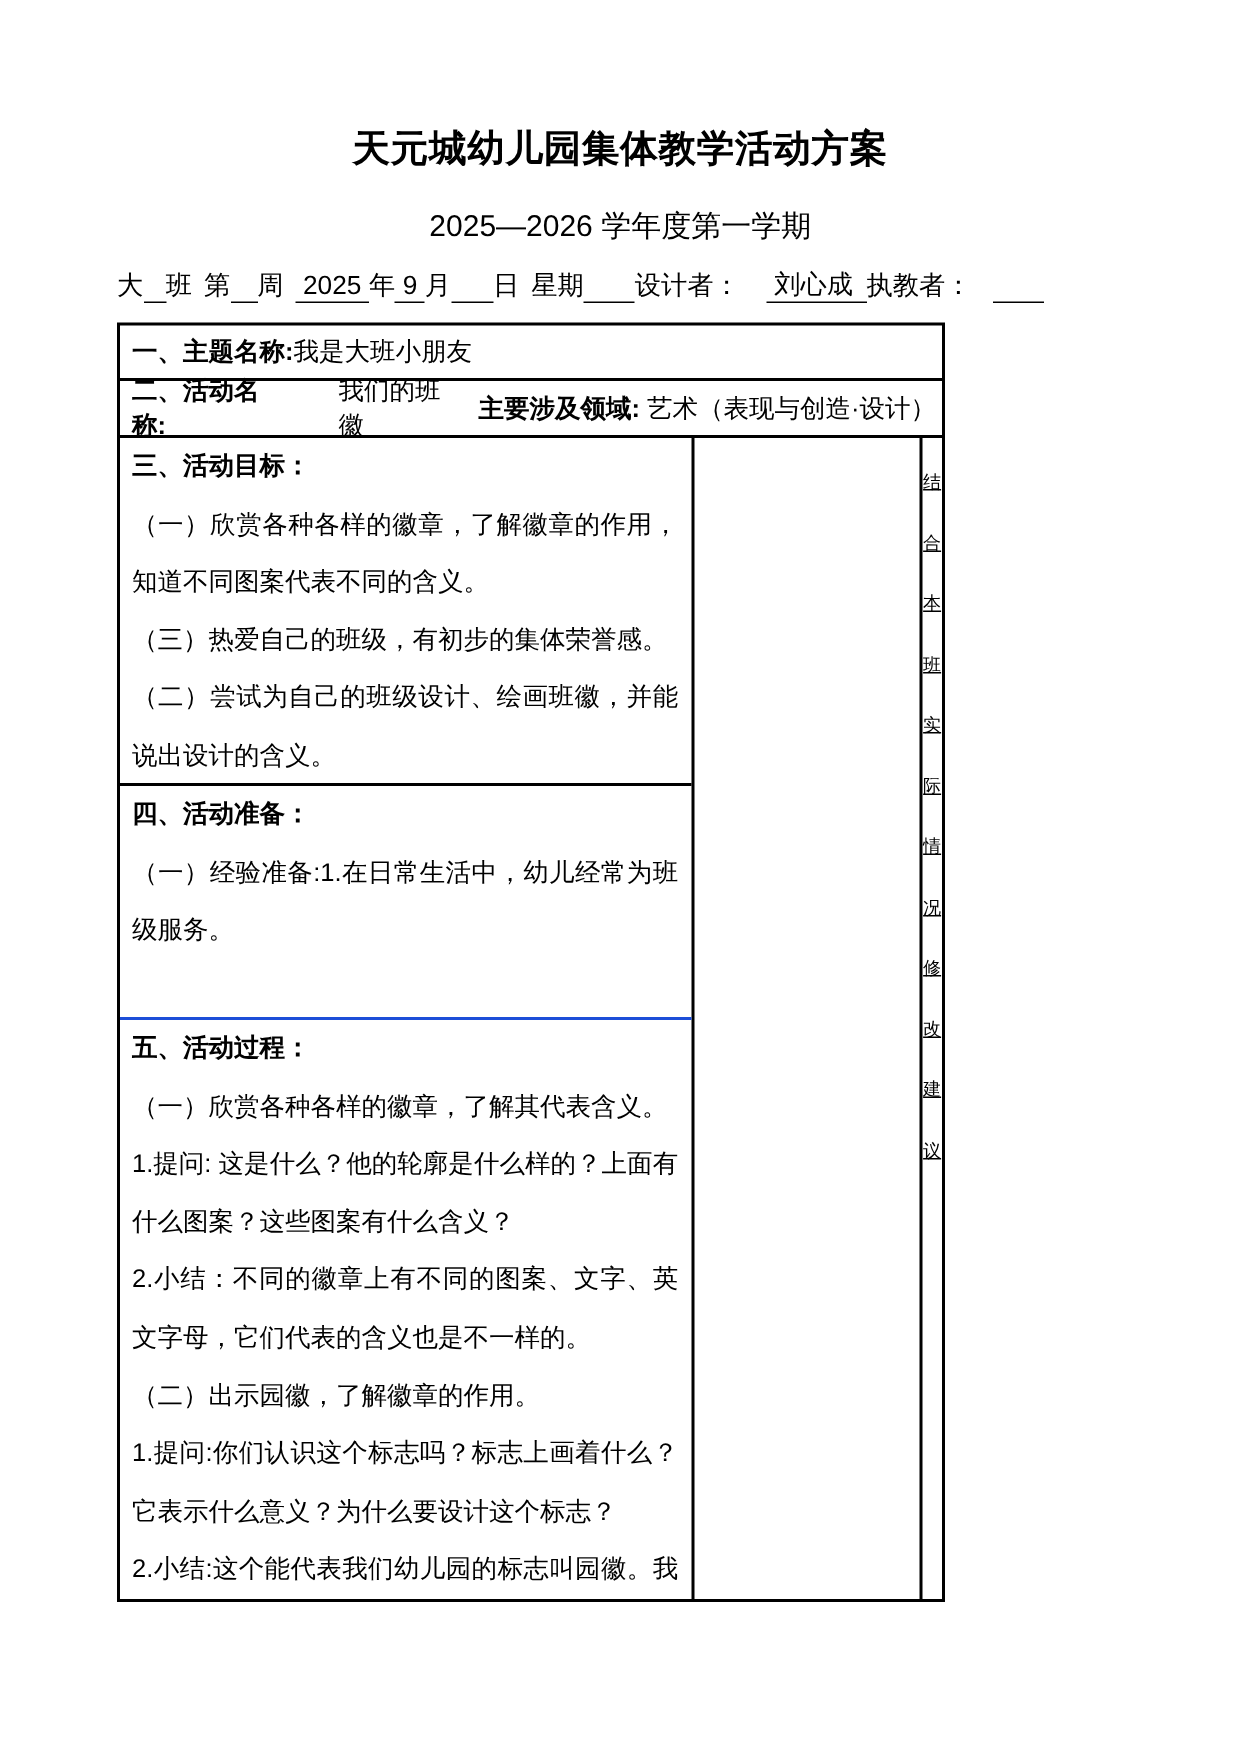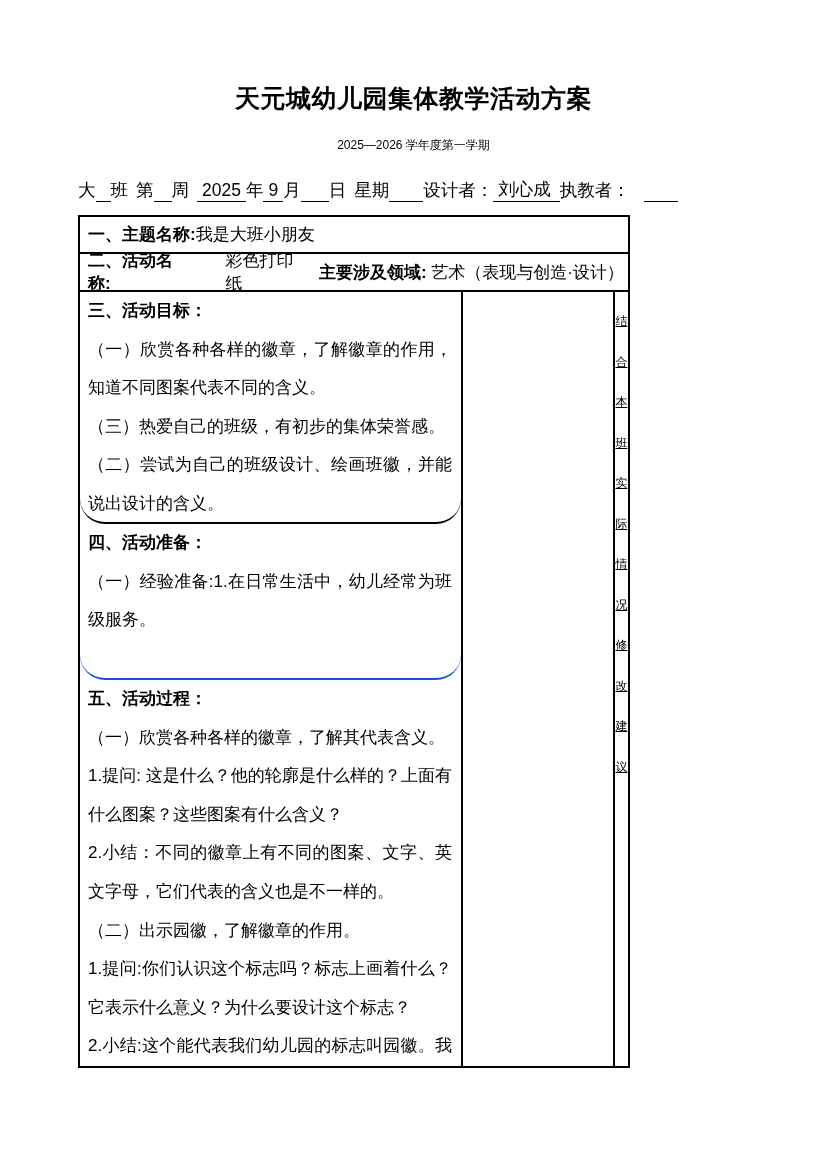--- a/index.html
+++ b/index.html
@@ -13,21 +13,21 @@
   }
   .doc-title {
     position: absolute; top: 82px; left: 0; right: 0;
     text-align: center;
     font-size: 25px; font-weight: bold;
     letter-spacing: 0.5px;
   }
   .doc-subtitle {
     position: absolute; top: 137px; left: 0; right: 0;
     text-align: center;
-    font-size: 12px;
+    font-size: 20px;
   }
   .info-line {
     position: absolute; top: 177px; left: 78px; width: 672px;
     font-size: 17.5px;
     white-space: nowrap;
     display: flex; align-items: flex-end;
   }
   .info-line .sp { margin-left: 8px; }
   .blank {
     display: inline-block;
@@ -37,21 +37,21 @@
   }
   .w15 { width: 15px; }
   .w18 { width: 18px; }
   .w28 { width: 28px; }
   .w34 { width: 34px; }
   .ul {
     display: inline-block;
     border-bottom: 1.5px solid #000;
     padding: 0 5px 0 5px;
   }
-  .ul-tail { padding-right: 9px; }
+  .ul-tail { padding-right: 9px; margin-left: 18px; }
   .gap14 { display: inline-block; width: 14px; }
 
   .main-table {
     position: absolute; top: 215px; left: 78px;
     width: 552px; height: 853px;
     border: 2px solid #000;
     font-size: 17px;
   }
   .t-row1 {
     height: 37px;
@@ -80,21 +80,20 @@
   }
   .col-right {
     flex: 1;
     display: flex; justify-content: center;
   }
   .cell {
     padding: 0 9px 0 8px;
     line-height: 38.6px;
     overflow: hidden;
     text-align: justify;
-    border-radius: 25px;
   }
   .sec-goals { height: 232px; border-bottom: 2px solid #000; }
   .sec-prep  { height: 156px; border-bottom: 2px solid #1d4ed8; }
   .sec-proc  { flex: 1; }
   .sec-heading { font-weight: bold; }
   .vertical-note {
     width: 1.1em;
     font-size: 12px;
     line-height: 40.5px;
     margin-top: 9px;
@@ -132,21 +131,21 @@
 </div>
 
 <div class="main-table">
 
   <div class="t-row1">
     <span class="bold-label">一、主题名称:</span>
       <span>我是大班小朋友</span>
   </div>
 
   <div class="t-row2">
-    <span class="bold-label">二、活动名称:</span>&nbsp;<span>彩色打印纸</span>
+    <span class="bold-label">二、活动名称:</span>&nbsp;<span>我们的班徽</span>
     <span class="domain-part">
       <span class="bold-label">主要涉及领域:</span>&nbsp;<span>艺术（表现与创造·设计）</span>
     </span>
   </div>
 
   <div class="t-row3">
 
     <div class="col-left">
 
       <div class="cell sec-goals">

